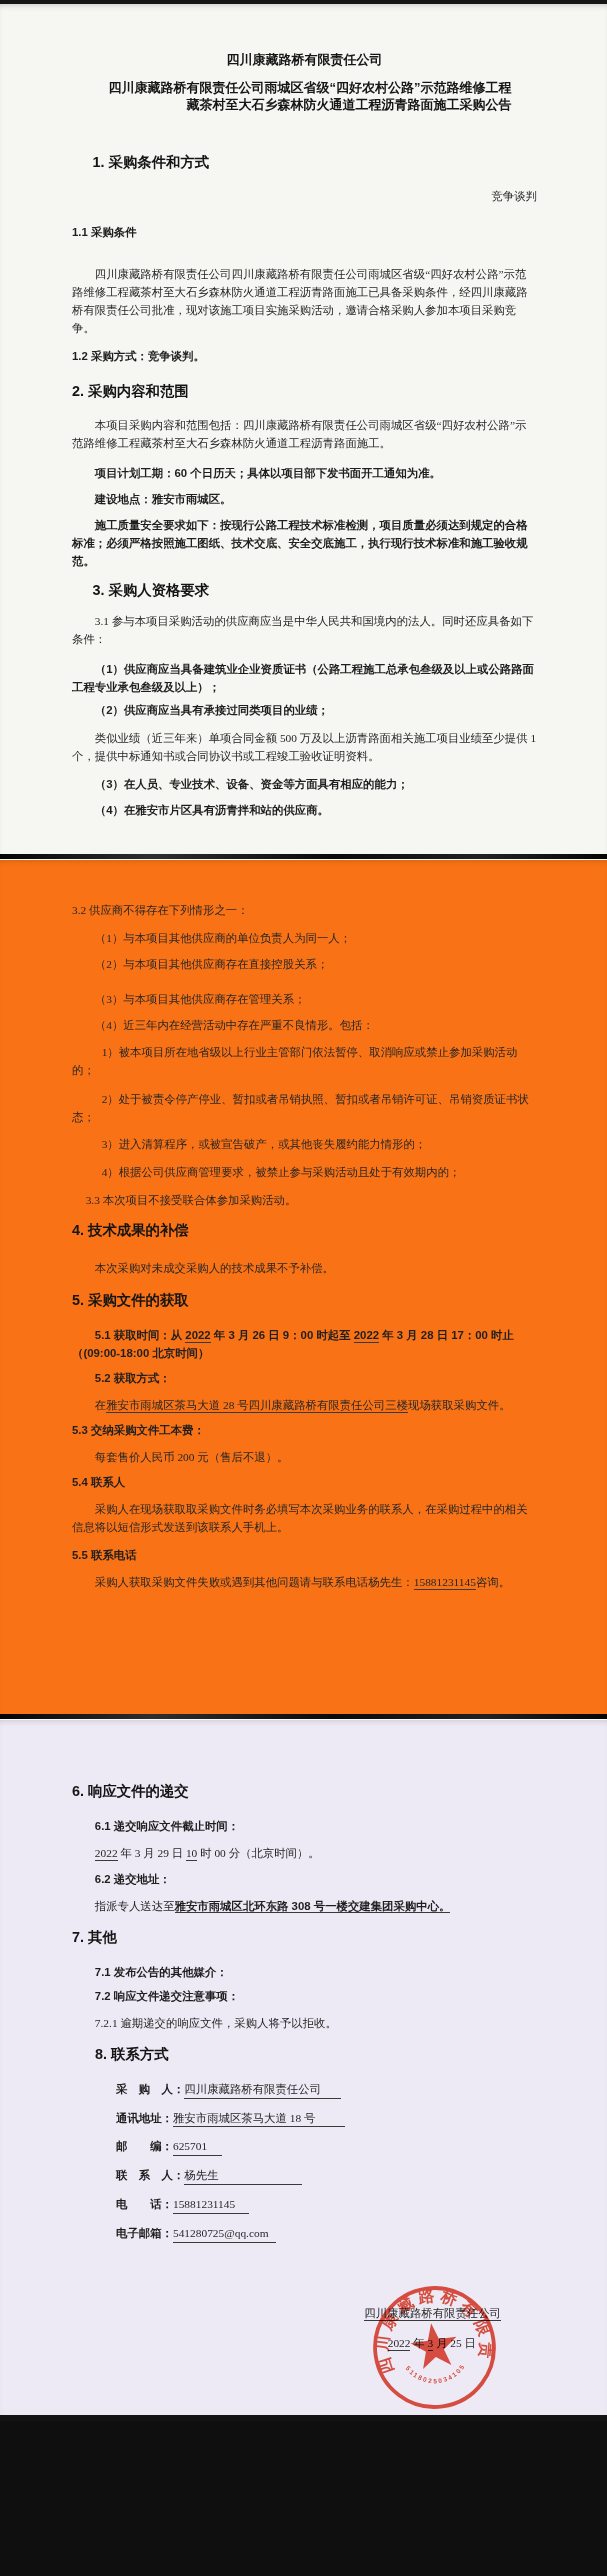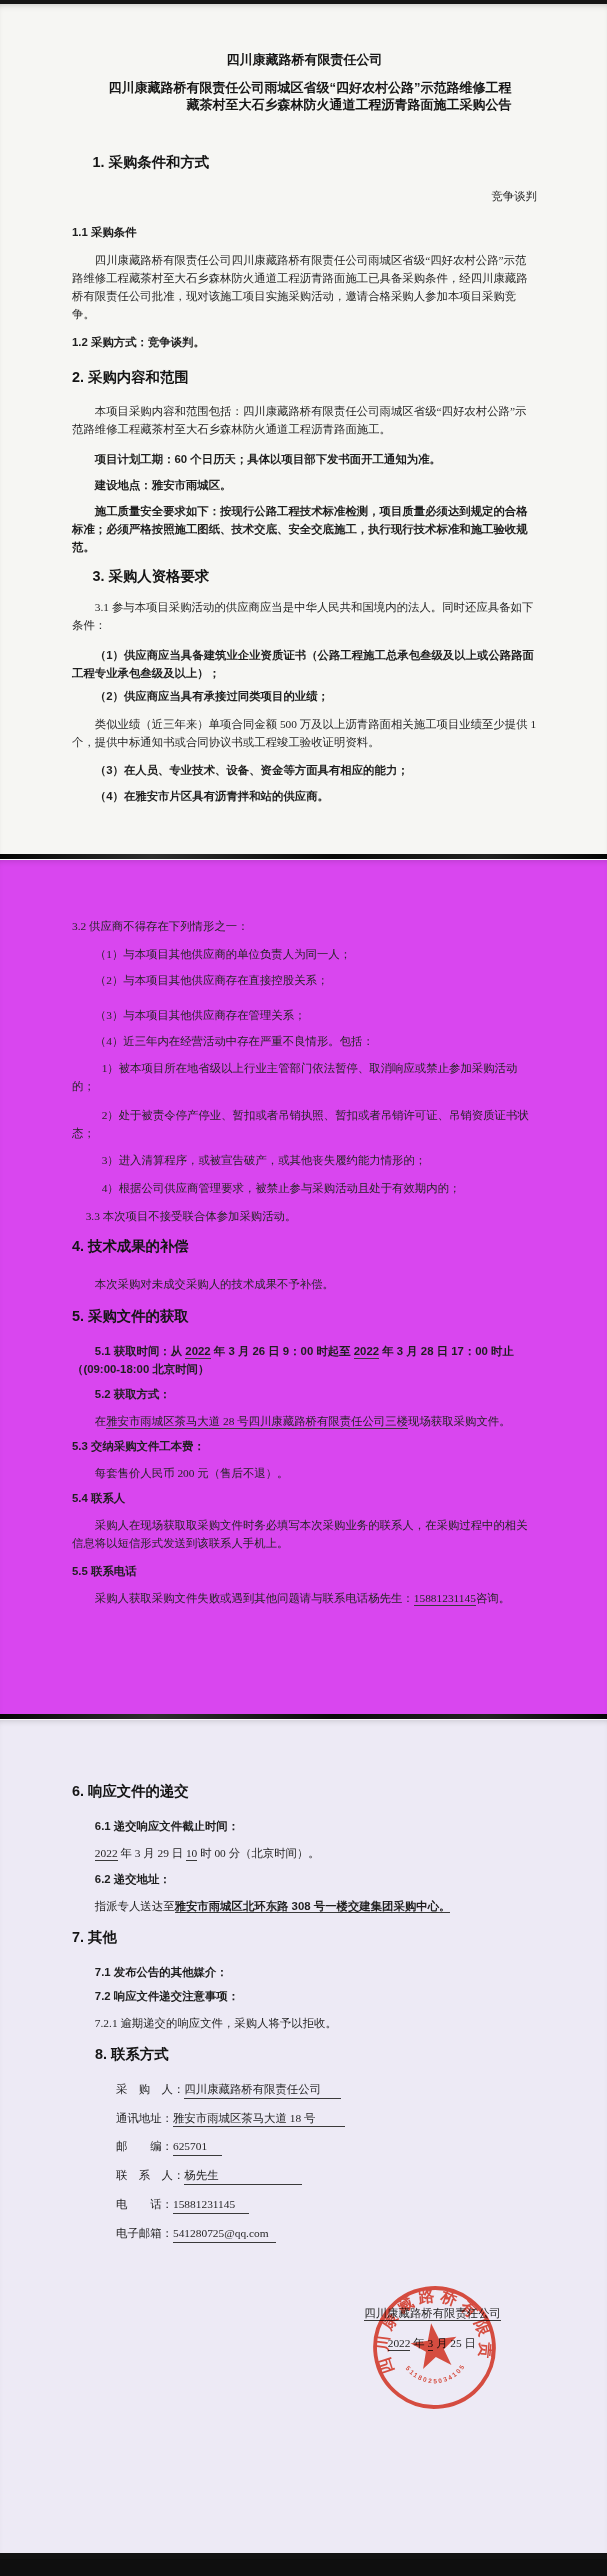--- a/index.html
+++ b/index.html
@@ -16,22 +16,22 @@
   .edge-bottom{height:6px;background:#131313;}
   .page{
     width:607px;
     box-sizing:border-box;
     padding-left:72px;
     padding-right:70px;
     position:relative;
     overflow:hidden;
   }
   .page-1{height:850px;background:#f6f6f3;padding-top:46px;box-shadow:inset 0 4.6px 7.6px -4.6px rgba(0,0,0,.25);}
-  .page-2{height:855px;background:#d946ef;border-top:1.5px solid #ffffff;padding-top:52px;box-shadow:inset 0 4.6px 7.6px -4.6px rgba(0,0,0,.2);}
-  .page-3{height:834px;background:#edeaf5;border-top:1.5px solid #fbfafd;padding-top:56px;box-shadow:inset 0 4.6px 7.6px -4.6px rgba(0,0,0,.2);}
+  .page-2{height:855px;background:#f97316;border-top:1.5px solid #ffffff;padding-top:36px;box-shadow:inset 0 4.6px 7.6px -4.6px rgba(0,0,0,.2);}
+  .page-3{height:696px;background:#edeaf5;border-top:1.5px solid #fbfafd;padding-top:56px;box-shadow:inset 0 4.6px 7.6px -4.6px rgba(0,0,0,.2);}
   p{margin:0;font-size:11.4px;line-height:18px;}
   .ind{text-indent:2em;}
   .hei{font-family:"Liberation Sans",sans-serif;font-weight:600;color:#1f1f1f;}
   .h-main{
     font-family:"Liberation Sans",sans-serif;font-weight:700;
     font-size:14.4px;line-height:20px;color:#151515;
   }
   .pl27{padding-left:20.5px;}
   .pl30{padding-left:23px;}
   .meth{padding-left:21px;text-align:right;}
@@ -40,21 +40,21 @@
     font-size:13px;line-height:20px;color:#161616;
     text-align:center;margin:0;
   }
   .doc-subtitle{
     font-family:"Liberation Sans",sans-serif;font-weight:700;
     font-size:13px;line-height:17.5px;color:#161616;
     text-align:right;margin:9px auto 0;max-width:414px;
   }
   .uv{border-bottom:0.8px solid #3a3a3a;padding-bottom:0.8px;}
   .contact-row{padding-left:44px;}
-  .contact-row .lbl{font-family:"Liberation Sans",sans-serif;font-weight:400;color:#1f1f1f;}
+  .contact-row .lbl{font-family:"Liberation Sans",sans-serif;font-weight:700;color:#1f1f1f;}
   .contact-row .val{border-bottom:0.8px solid #3a3a3a;padding-bottom:0.8px;display:inline-block;line-height:15px;}
   .sig-company{position:absolute;top:586px;left:0;right:106px;text-align:right;font-size:11.4px;z-index:2;}
   .sig-date{position:absolute;top:616px;left:0;right:131px;text-align:right;font-size:11.4px;z-index:2;}
   .seal{
     position:absolute;left:369px;top:562px;width:131px;height:131px;
     z-index:3;opacity:.88;mix-blend-mode:multiply;
     transform:rotate(-8deg);
   }
   .seal text{fill:#e23b27;font-family:"Liberation Sans",sans-serif;font-weight:700;}
 </style>
@@ -66,21 +66,21 @@
   <div class="edge-top"></div>
 
   <section class="page page-1">
     <h1 class="doc-title">四川康藏路桥有限责任公司</h1>
     <h2 class="doc-subtitle">四川康藏路桥有限责任公司雨城区省级“四好农村公路”示范路维修工程藏茶村至大石乡森林防火通道工程沥青路面施工采购公告</h2>
 
     <p class="h-main pl27" style="margin-top:38px">1. 采购条件和方式</p>
     <p class="ind meth" style="margin-top:15px">竞争谈判</p>
 
     <p class="hei" style="margin-top:18px">1.1 采购条件</p>
-    <p class="ind" style="margin-top:10px">四川康藏路桥有限责任公司四川康藏路桥有限责任公司雨城区省级“四好农村公路”示范路维修工程藏茶村至大石乡森林防火通道工程沥青路面施工已具备采购条件，经四川康藏路桥有限责任公司批准，现对该施工项目实施采购活动，邀请合格采购人参加本项目采购竞争。</p>
+    <p class="ind" style="margin-top:24px">四川康藏路桥有限责任公司四川康藏路桥有限责任公司雨城区省级“四好农村公路”示范路维修工程藏茶村至大石乡森林防火通道工程沥青路面施工已具备采购条件，经四川康藏路桥有限责任公司批准，现对该施工项目实施采购活动，邀请合格采购人参加本项目采购竞争。</p>
 
     <p class="hei" style="margin-top:10px">1.2 采购方式：竞争谈判。</p>
 
     <p class="h-main" style="margin-top:16.7px">2. 采购内容和范围</p>
     <p class="ind" style="margin-top:15px">本项目采购内容和范围包括：四川康藏路桥有限责任公司雨城区省级“四好农村公路”示范路维修工程藏茶村至大石乡森林防火通道工程沥青路面施工。</p>
     <p class="ind hei" style="margin-top:11.4px">项目计划工期：60 个日历天；具体以项目部下发书面开工通知为准。</p>
     <p class="ind hei" style="margin-top:8.3px">建设地点：雅安市雨城区。</p>
     <p class="ind hei" style="margin-top:8.3px">施工质量安全要求如下：按现行公路工程技术标准检测，项目质量必须达到规定的合格标准；必须严格按照施工图纸、技术交底、安全交底施工，执行现行技术标准和施工验收规范。</p>
 
     <p class="h-main pl27" style="margin-top:10px">3.  采购人资格要求</p>

